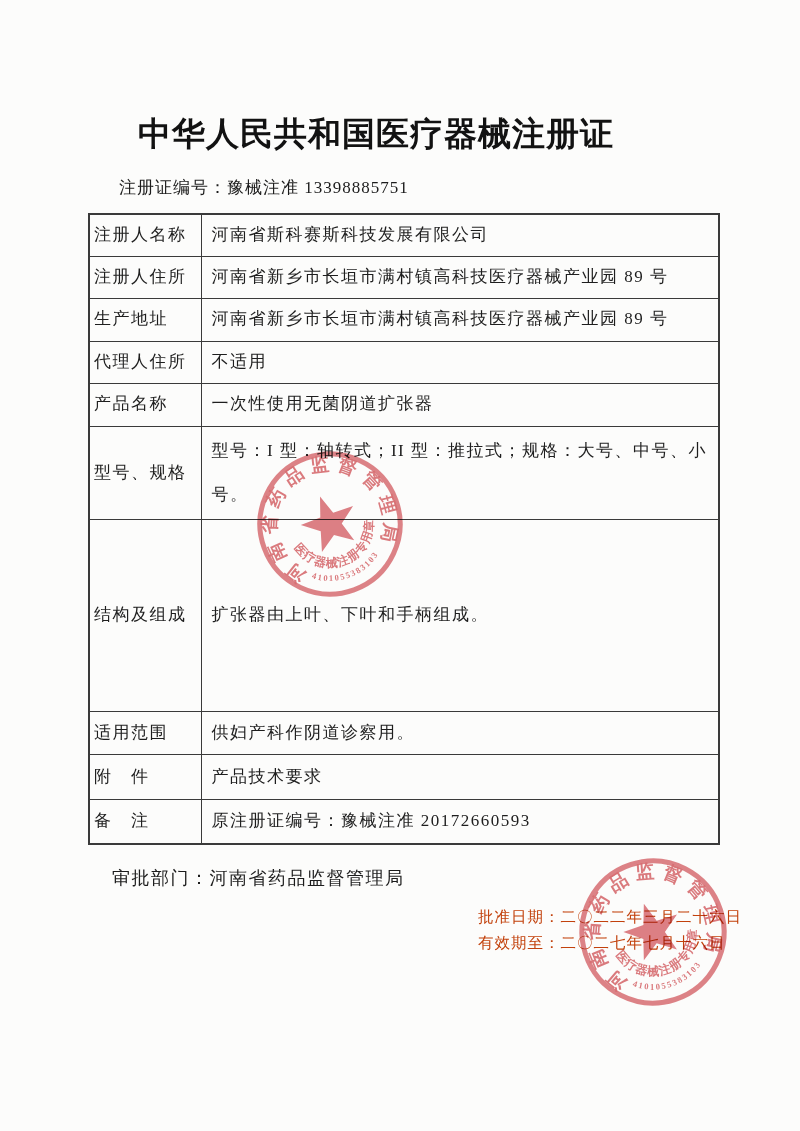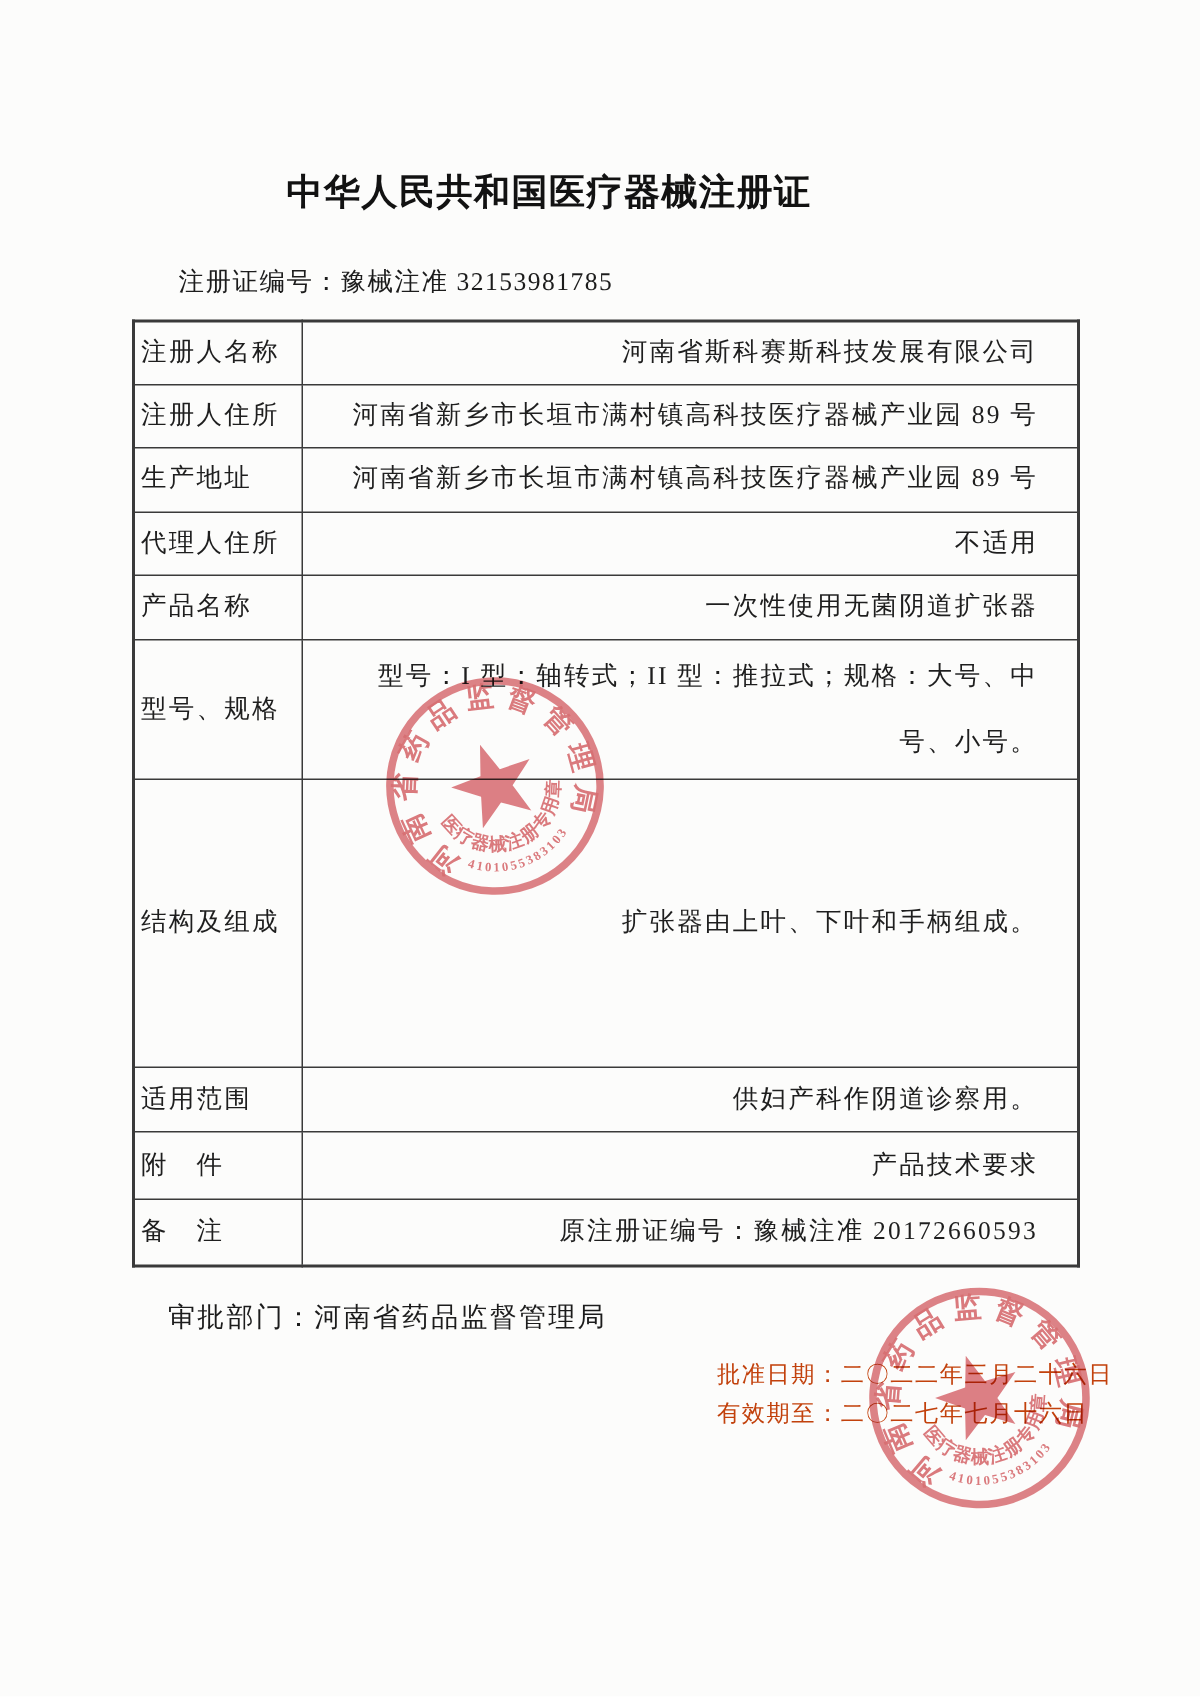--- a/index.html
+++ b/index.html
@@ -3,41 +3,41 @@
 <meta charset="utf-8">
 <style>
   * { margin:0; padding:0; box-sizing:border-box; }
   html,body { background:#ffffff; }
   .page {
     position:relative; width:800px; height:1131px;
     background:#fcfcfb; overflow:hidden;
     font-family:"Liberation Serif", serif; color:#222222;
   }
   .doc-title {
-    position:absolute; top:112px; left:8px; width:716px;
-    text-align:center; font-size:24px; font-weight:bold;
+    position:absolute; top:112px; left:18px; width:716px;
+    text-align:center; font-size:33px; font-weight:bold;
     letter-spacing:1px; color:#121212;
     font-family:"DejaVu Serif","Liberation Serif",serif;
   }
   .cert-no-line {
     position:absolute; top:176px; left:119px;
     font-size:17px; letter-spacing:1px; color:#1c1c1c;
   }
   table.cert-table {
     position:absolute; top:213px; left:88px; width:632px;
     border-collapse:collapse; table-layout:fixed;
     border:2px solid #3a3a3a;
   }
   .cert-table col.c-label { width:112px; }
   .cert-table td {
     border:1px solid #3a3a3a; font-size:17px; color:#1e1e1e;
     vertical-align:middle; letter-spacing:1.5px; line-height:1.55;
   }
   .cert-table td.lbl { text-align:left; padding:0 4px; }
-  .cert-table td.val { text-align:right; padding:2px 26px; }
+  .cert-table td.val { text-align:left; padding:2px 10px; }
   tr.h-s  { height:42px; }
   tr.h-s2 { height:43px; }
   tr.h-m  { height:81px; }
   tr.h-l  { height:192px; }
   tr.h-b  { height:45px;font-family:Liberation Serif, serif; }
   tr.row-models td.val { line-height:2.6; }
   .footer-left {
     position:absolute; top:866px; left:112px;
     font-size:18px; letter-spacing:1.5px; color:#1c1c1c;
   }
@@ -58,21 +58,21 @@
   .seal-number     { font-size:11px; letter-spacing:2.2px; font-family:"DejaVu Sans",sans-serif; font-weight:normal; }
 </style>
 </head>
 <body>
 
 <div class="page">
 
   <div class="doc-title">中华人民共和国医疗器械注册证</div>
 
   <div class="cert-no-line">
-    <span>注册证编号：</span><span>豫械注准 32153981785</span>
+    <span>注册证编号：</span><span>豫械注准 13398885751</span>
   </div>
 
   <table class="cert-table">
     <colgroup>
         <col class="c-label">
         <col>
       </colgroup>
     <tbody>
       <tr class="h-s">
         <td class="lbl">注册人名称</td>

